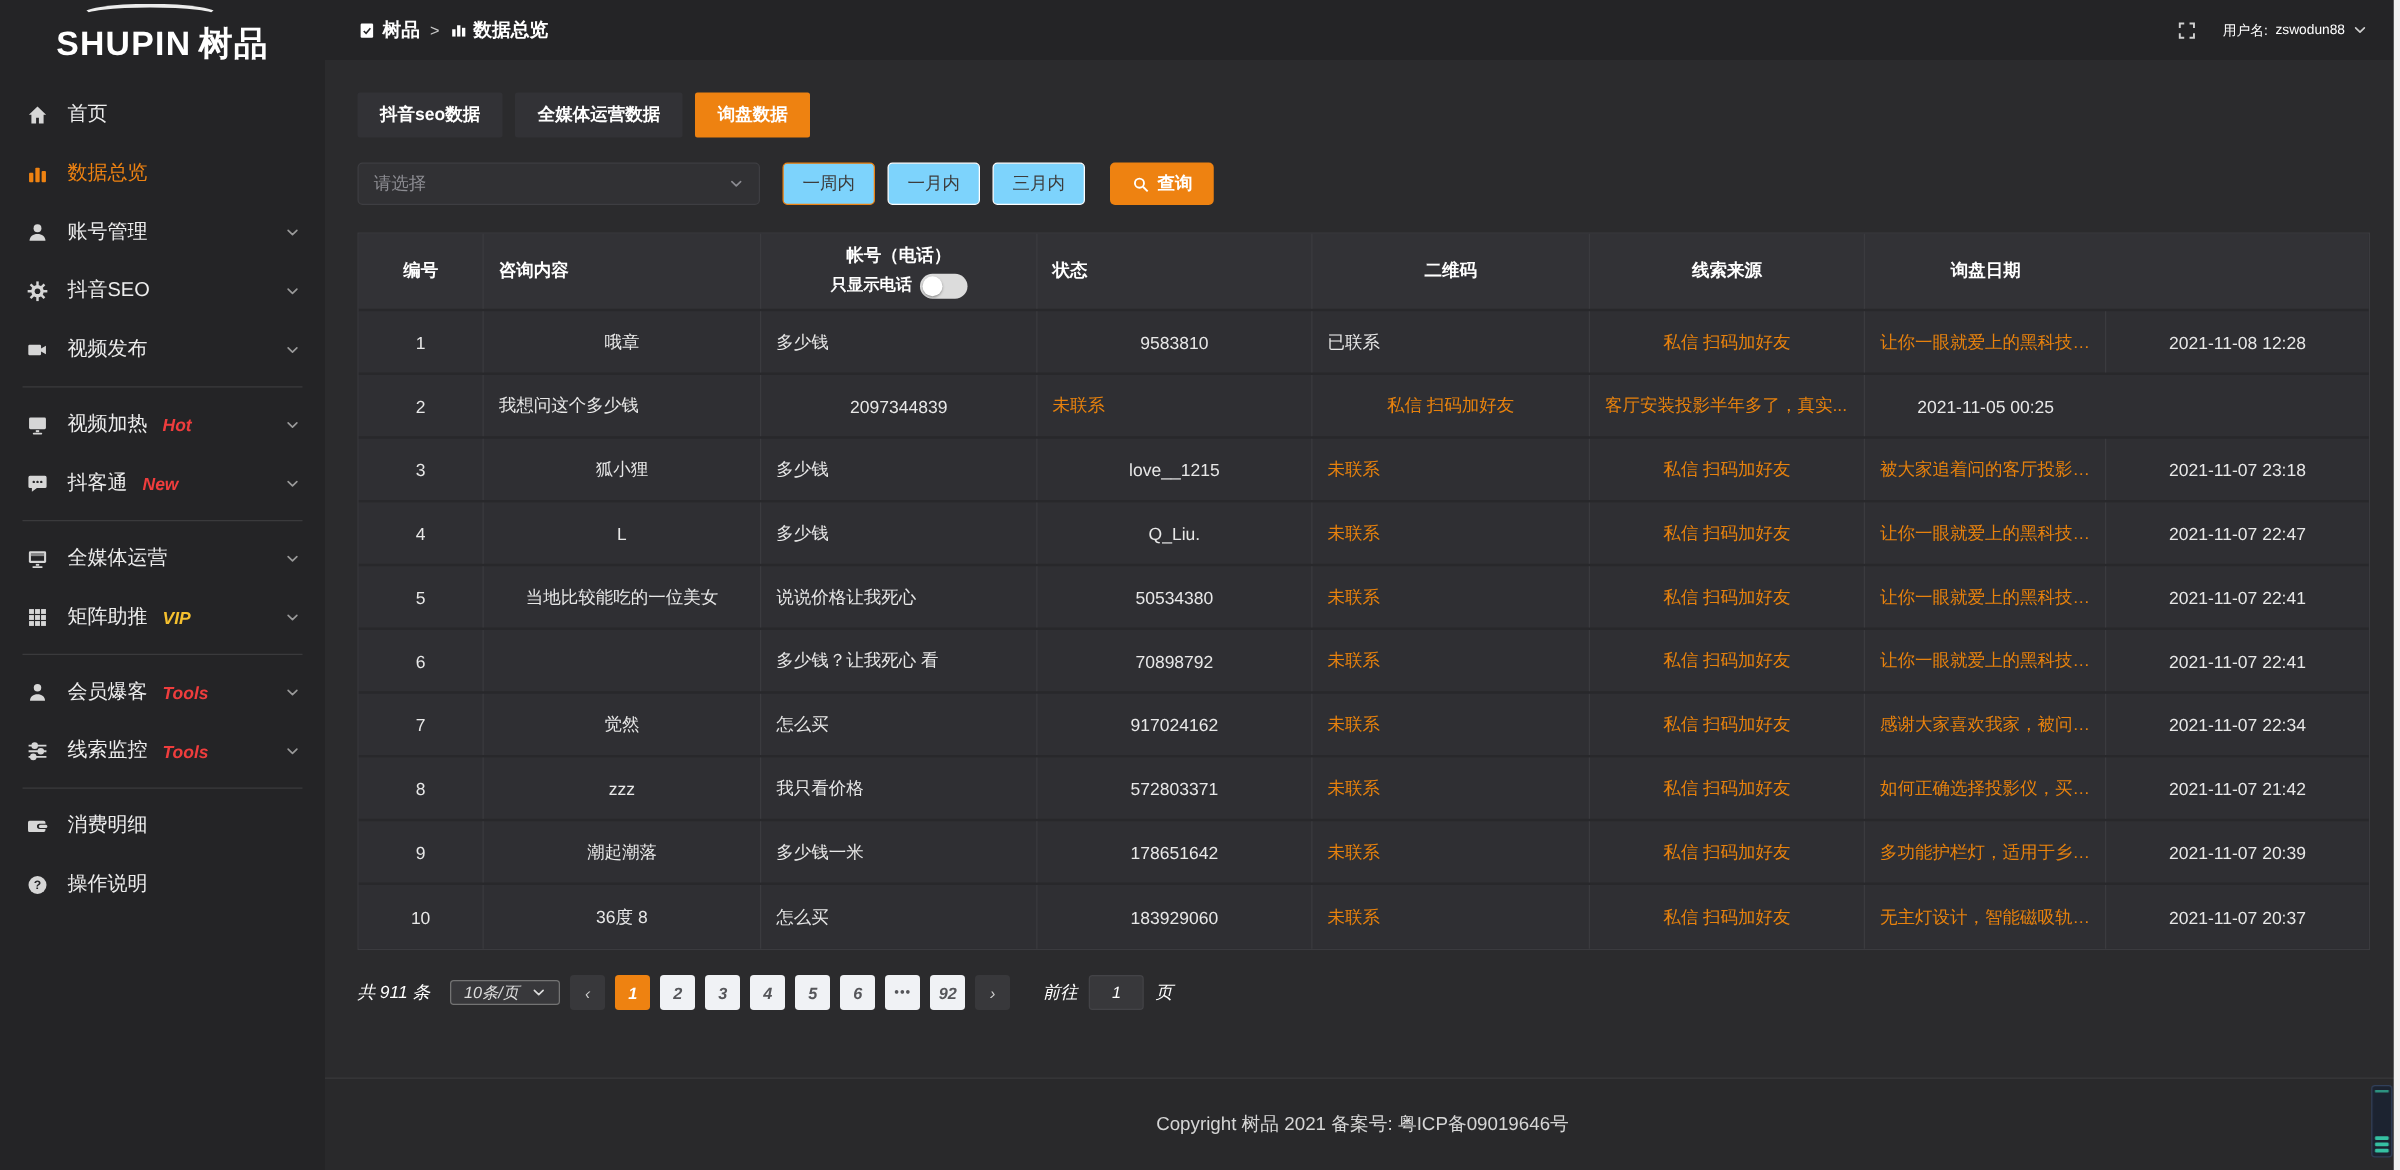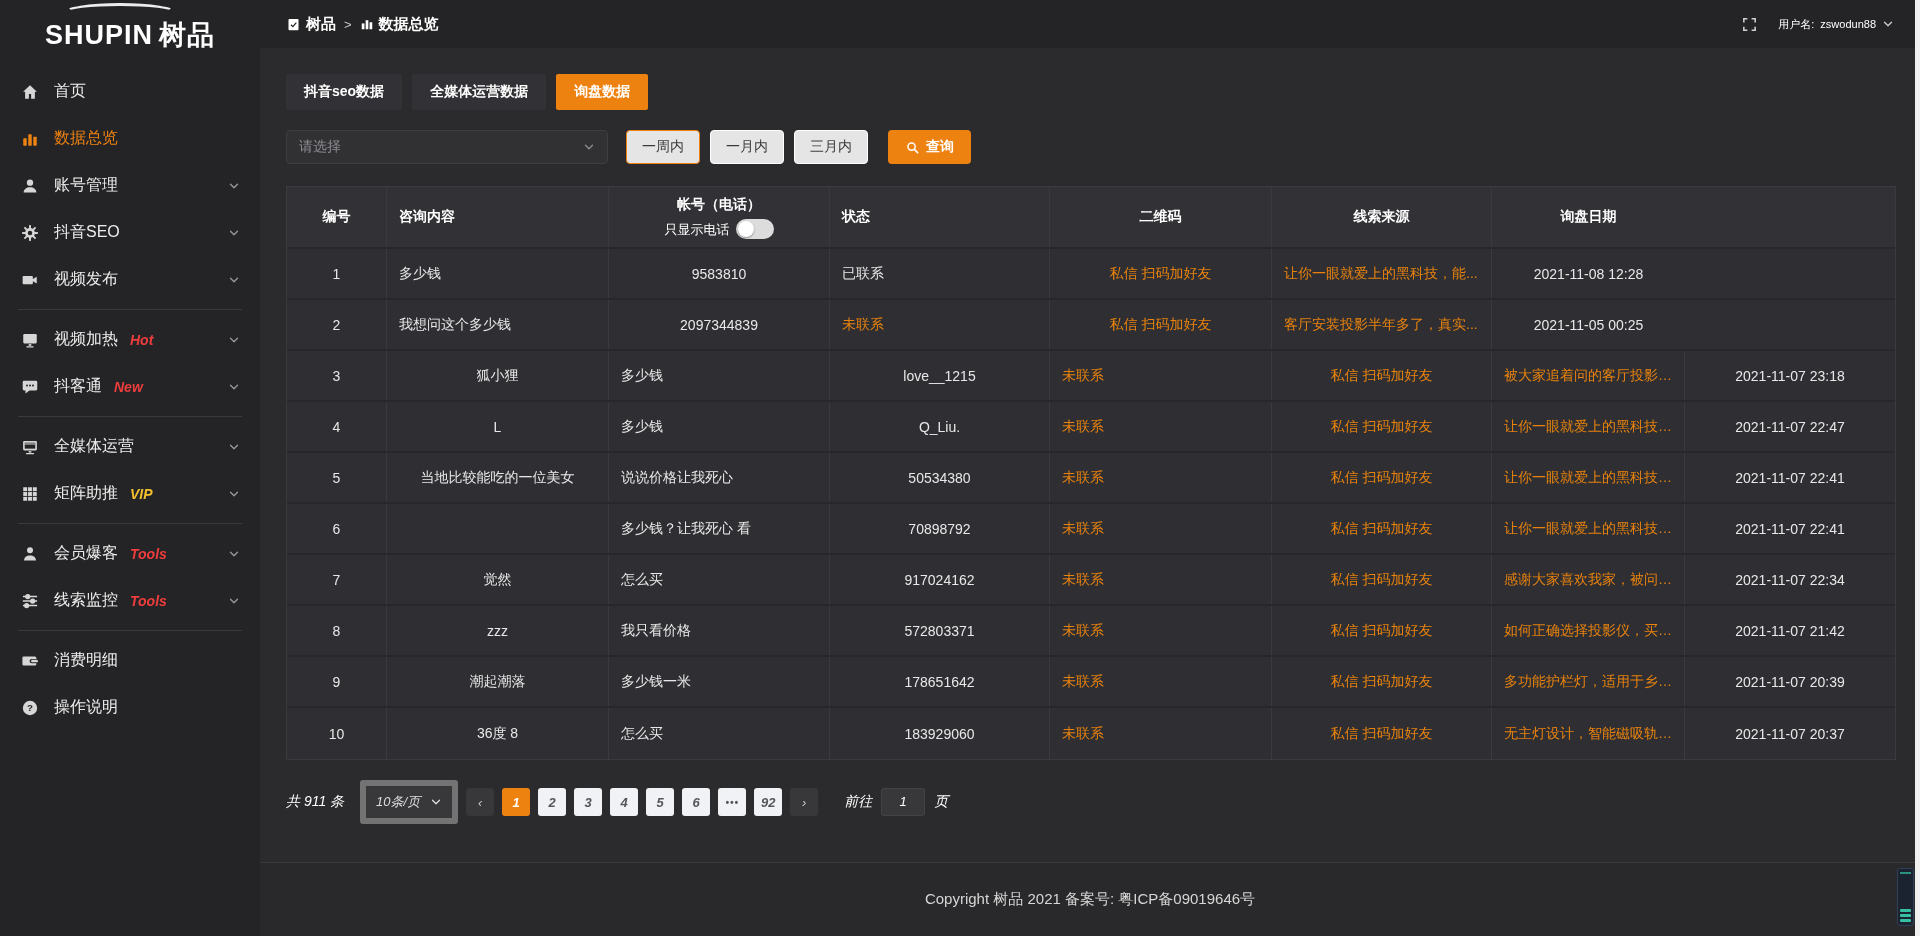--- a/index.html
+++ b/index.html
@@ -41,51 +41,51 @@
   .tabs { display:flex; gap:10px; margin-top:10px; }
   .tab { background:#323236; color:#fff; font-size:14px; font-weight:bold; padding:9px 18px;
     border-radius:2px; cursor:pointer; }
   .tab.active { background:#ee8211; }
 
   .filter-row { display:flex; align-items:center; margin-top:20px; }
   .select { width:322px; height:34px; background:#313134; border:1px solid #3e3e42; border-radius:4px;
     display:flex; align-items:center; padding:0 12px; font-size:14px; color:#8c8c92; cursor:pointer; }
   .select .sel-chevron { margin-left:auto; color:#8c8c92; display:flex; }
   .range-group { display:flex; gap:10px; margin-left:18px; }
-  .range-btn { height:34px; background:#e5e5e5; color:#3c3c3c; border:1px solid #fff; border-radius:4px;
+  .range-btn { height:34px; background:#7dd3fc; color:#3c3c3c; border:1px solid #fff; border-radius:4px;
     padding:0 15px; font-size:14px; display:flex; align-items:center; cursor:pointer; }
   .range-btn.active { border-color:#ee8211; }
   .search-btn { height:34px; margin-left:20px; background:#ee8211; color:#fff; border-radius:4px;
     padding:0 17px; font-size:14px; font-weight:bold; display:flex; align-items:center; gap:6px; cursor:pointer; }
 
   
   .table { margin-top:22px; border:1px solid #3b3b3f; }
   .tgrid { display:grid; grid-template-columns:100px 222px 221px 220px 222px 220px 193px 1fr; }
   .thead { background:#323236; height:62px; align-items:center; font-size:14px; font-weight:bold; color:#fff;
     border-bottom:2px solid #28282b; }
   .trow { background:#2f2f33; height:51px; align-items:center; font-size:14px; border-bottom:2px solid #28282b; }
   .trow:last-child { border-bottom:none; }
   .cell { padding:0 12px; height:100%; display:flex; align-items:center; border-right:1px solid #3b3b3f; min-width:0; }
   .cell:last-child { border-right:none; }
   .c-center { justify-content:center; text-align:center; }
   .c-left { justify-content:flex-start; text-align:left; }
   .hd-account { flex-direction:column; justify-content:center; gap:5px; }
-  .toggle-line { display:flex; align-items:flex-end; gap:6px; font-size:13px; font-weight:normal; }
+  .toggle-line { display:flex; align-items:flex-start; gap:6px; font-size:13px; font-weight:bold; }
   .toggle { width:38px; height:20px; background:#dcdcdc; border-radius:10px; position:relative; cursor:pointer; flex-shrink:0; }
   .toggle-knob { width:16px; height:16px; background:#fff; border-radius:50%; position:absolute; top:2px; left:2px;
     box-shadow:0 1px 2px rgba(0,0,0,.35); }
   .status-no { color:#e8820d; }
   .status-yes { color:#e8e8e8; }
   .olink { color:#e8820d; cursor:pointer; }
   .ellip { white-space:nowrap; overflow:hidden; text-overflow:ellipsis; max-width:100%; }
 
   
   .pagination { display:flex; align-items:center; gap:8px; margin-top:20px; font-size:14px; color:#fff;font-style:italic; }
   .pg-total { margin-right:8px; }
-  .pg-size { height:44px; background:#38383b; border:6px solid #737373; border-radius:3px; display:flex;
+  .pg-size { height:20px; background:#38383b; border:1px solid #737373; border-radius:3px; display:flex;
     align-items:center; gap:10px; padding:0 10px; font-size:13px; color:#ddd; cursor:pointer; }
   .pg-btn { width:28px; height:28px; border-radius:3px; display:flex; align-items:center; justify-content:center;
     cursor:pointer; font-size:13px; }
   .pg-arrow { background:#38383b; color:#cfcfcf; }
   .pg-num { background:#f0f2f5; color:#55565a; font-weight:bold; }
   .pg-num.active { background:#ee8211; color:#fff; }
   .pg-goto { margin-left:18px; display:flex; align-items:center; gap:9px; }
   .pg-input { width:44px; height:28px; background:#38383b; border:1px solid #434347; border-radius:3px;
     color:#fff; text-align:center; line-height:26px; font-size:13px; cursor:text; }
 
@@ -426,20 +426,23 @@
               </div>
             </div>
             <div class="cell c-left">状态</div>
             <div class="cell c-center">二维码</div>
             <div class="cell c-center">线索来源</div>
             <div class="cell c-center">询盘日期</div>
           </div>
         <div id="tbody">
             <div class="tgrid trow">
               <div class="cell c-center">1</div>
+              <div class="cell c-center">
+                <span class="ellip">哦章</span>
+              </div>
               <div class="cell c-left">
                 <span class="ellip">多少钱</span>
               </div>
               <div class="cell c-center">9583810</div>
               <div class="cell c-left">
                 <span class="status-yes">已联系</span>
               </div>
               <div class="cell c-center">
                 <span class="olink">私信 扫码加好友</span>
               </div>

